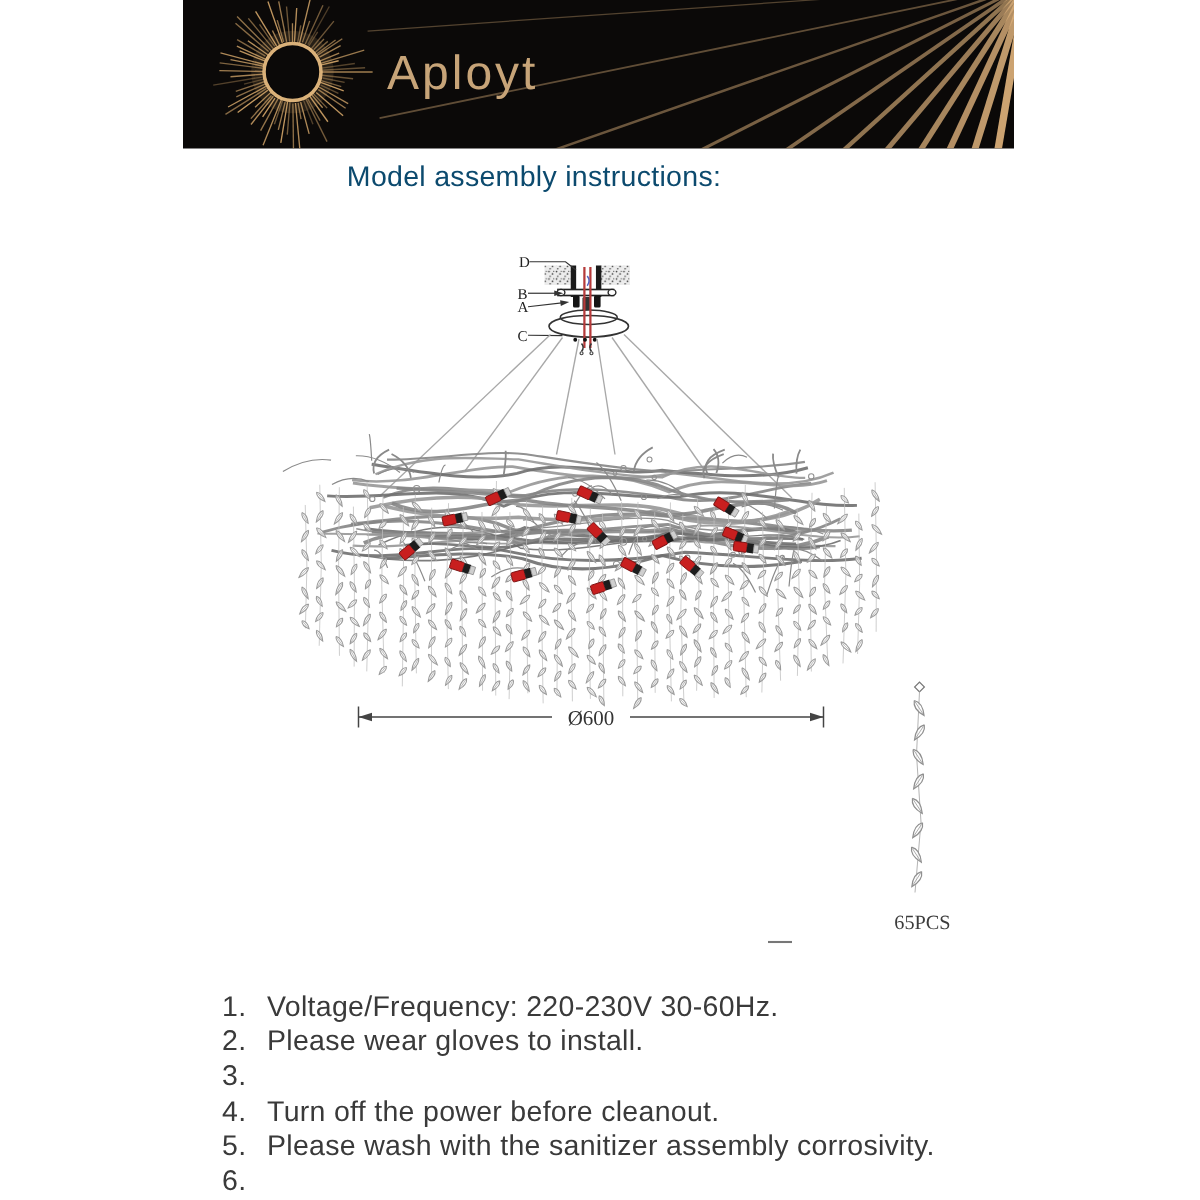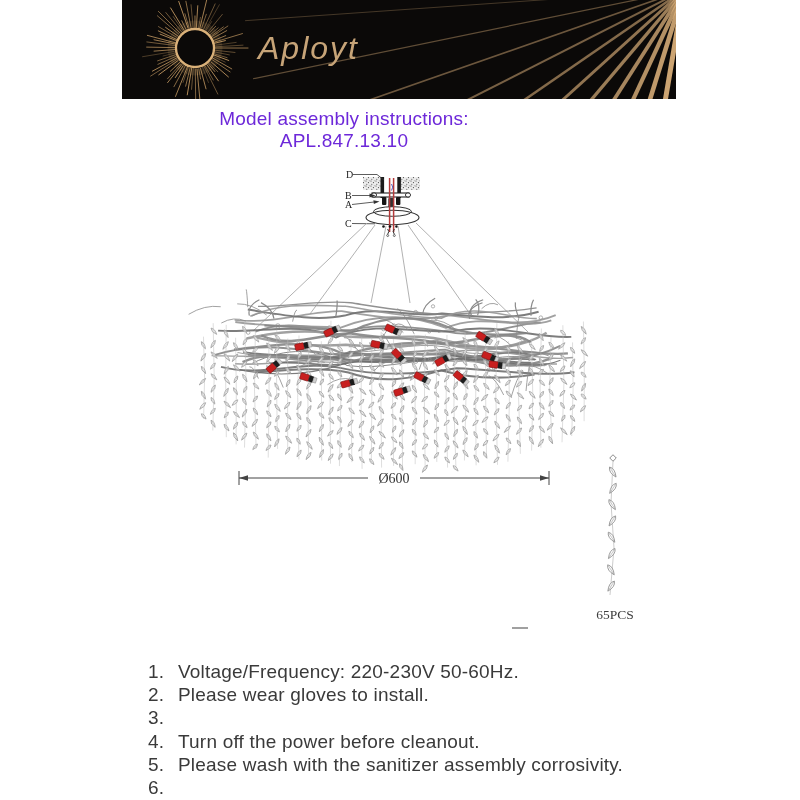--- a/index.html
+++ b/index.html
@@ -2,30 +2,30 @@
 <html><head>
 <meta charset="utf-8">
 <style>
   html,body{margin:0;padding:0;}
   body{
     width:800px;height:800px;position:relative;overflow:hidden;
     background:#ffffff;font-family:"Liberation Sans",sans-serif;
   }
   .banner{
     position:absolute;left:122px;top:0;width:554px;height:99px;
-    background:#0b0908;overflow:hidden;font-style:italic;
+    background:#0b0908;overflow:hidden;
   }
   .banner svg{position:absolute;left:0;top:0;}
   .brand{
     position:absolute;left:136px;top:30px;
     font-size:32px;font-weight:400;letter-spacing:2px;color:#c7a478;
   }
   .titleblock{
     position:absolute;left:0;top:108px;width:688px;text-align:center;
-    color:#6d28d9;font-size:19px;font-weight:500;line-height:22px;letter-spacing:.2px;
+    color:#0c4a6e;font-size:19px;font-weight:500;line-height:22px;letter-spacing:.2px;padding-left:12px;
   }
   #diagram-svg{position:absolute;left:0;top:0;}
   .lbl{font-family:"Liberation Serif",serif;font-size:10px;fill:#222222;}
   .dim-text{font-family:"Liberation Serif",serif;font-size:14px;fill:#333333;}
   .pcs-text{font-family:"Liberation Serif",serif;font-size:13.5px;fill:#3c3c3c;}
   .instructions{
     position:absolute;left:148px;top:660px;width:560px;
     font-size:19px;color:#3a3a3a;letter-spacing:.2px;
   }
   .inst-row{display:flex;line-height:23.2px;}
@@ -128,21 +128,20 @@
         <line x1="562" y1="-10" x2="431.3550348555592" y2="410.15698623539254" stroke="#d9ae79" stroke-width="4.56" opacity="0.88"></line>
         <line x1="562" y1="-10" x2="488.3464242056385" y2="423.7915983196358" stroke="#d9ae79" stroke-width="4.98" opacity="0.94"></line>
         <line x1="562" y1="-10" x2="546.6442214508996" y2="429.73196388840216" stroke="#d9ae79" stroke-width="5.40" opacity="1.00"></line>
       </g>
   </svg>
   <div class="brand">Aployt</div>
 </div>
 
 <div class="titleblock">
   <div>Model assembly instructions:</div>
-  <div>APL.847.13.10</div>
 </div>
 
 <svg id="diagram-svg" width="800" height="800" viewBox="0 0 800 800">
   <defs>
     <pattern id="stip" width="5" height="5" patternUnits="userSpaceOnUse">
       <rect width="5" height="5" fill="#ececec"></rect>
       <circle cx="1" cy="1" r="0.55" fill="#3a3a3a"></circle>
       <circle cx="3.4" cy="2.6" r="0.55" fill="#3a3a3a"></circle>
       <circle cx="1.8" cy="4.2" r="0.5" fill="#3a3a3a"></circle>
       <circle cx="4.2" cy="0.8" r="0.4" fill="#3a3a3a"></circle>
@@ -1941,21 +1940,21 @@
         <line x1="0" y1="1.2" x2="0" y2="10.8" stroke="#8f8f8f" stroke-width="0.5599999999999999" opacity="0.8"></line>
       </g>
     </g>
   <text class="pcs-text" x="615" y="619" text-anchor="middle">65PCS</text>
   <line x1="512" y1="628" x2="528" y2="628" stroke="#777" stroke-width="1.4"></line>
 </svg>
 
 <div class="instructions">
   <div class="inst-row">
     <span class="inst-num">1.</span>
-    <span>Voltage/Frequency: 220-230V 50-60Hz.</span>
+    <span>Voltage/Frequency: 220-230V 30-60Hz.</span>
   </div>
   <div class="inst-row">
     <span class="inst-num">2.</span>
     <span>Please wear gloves to install.</span>
   </div>
   <div class="inst-row">
     <span class="inst-num">3.</span>
   </div>
   <div class="inst-row">
     <span class="inst-num">4.</span>

